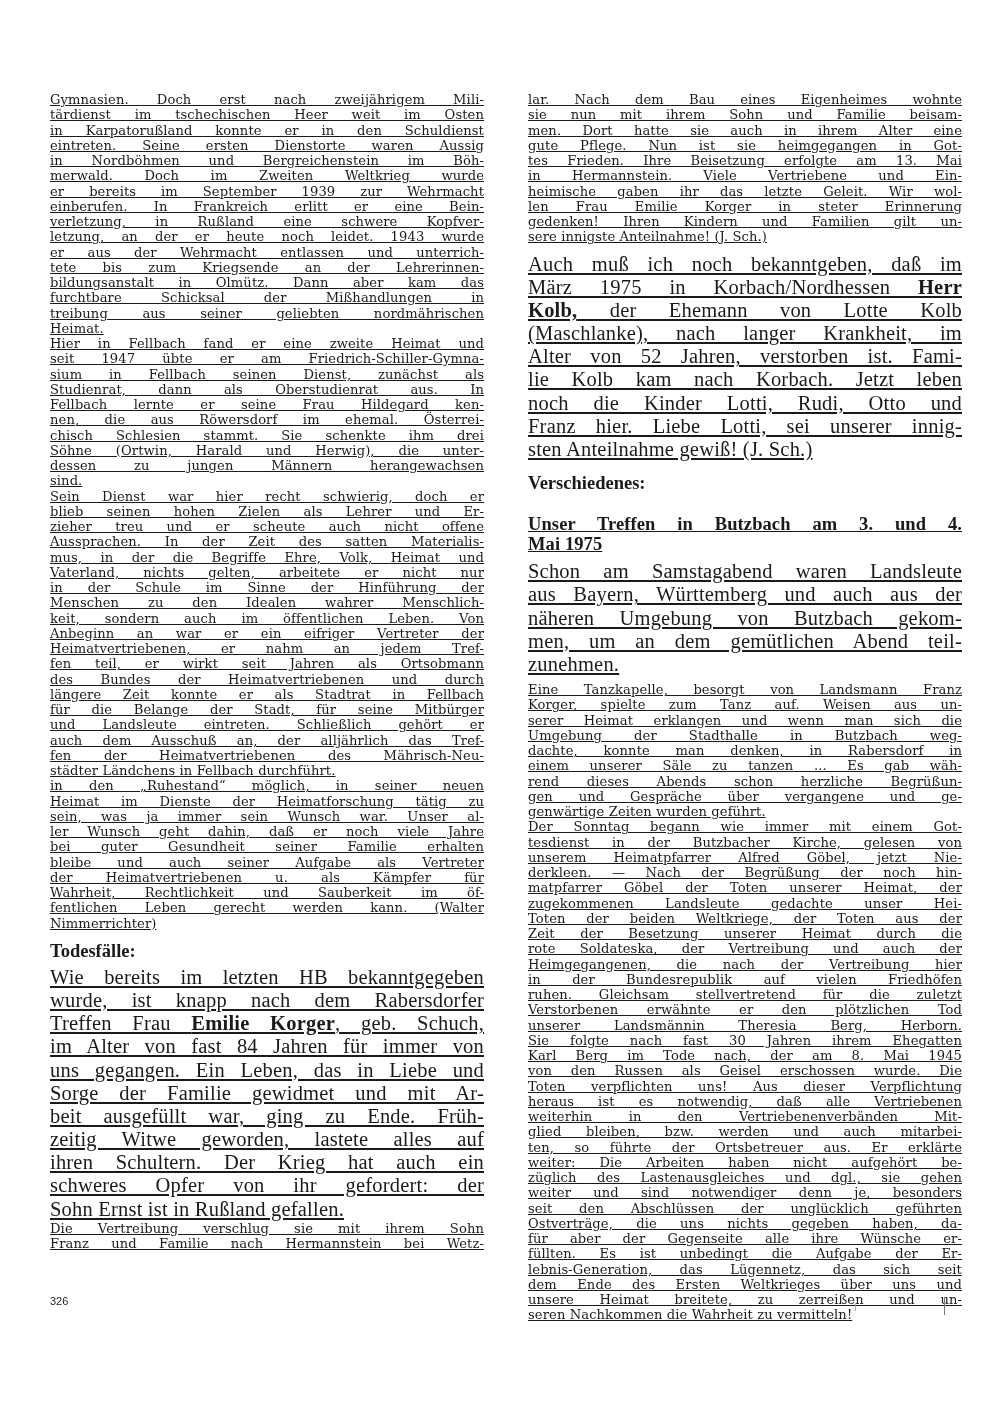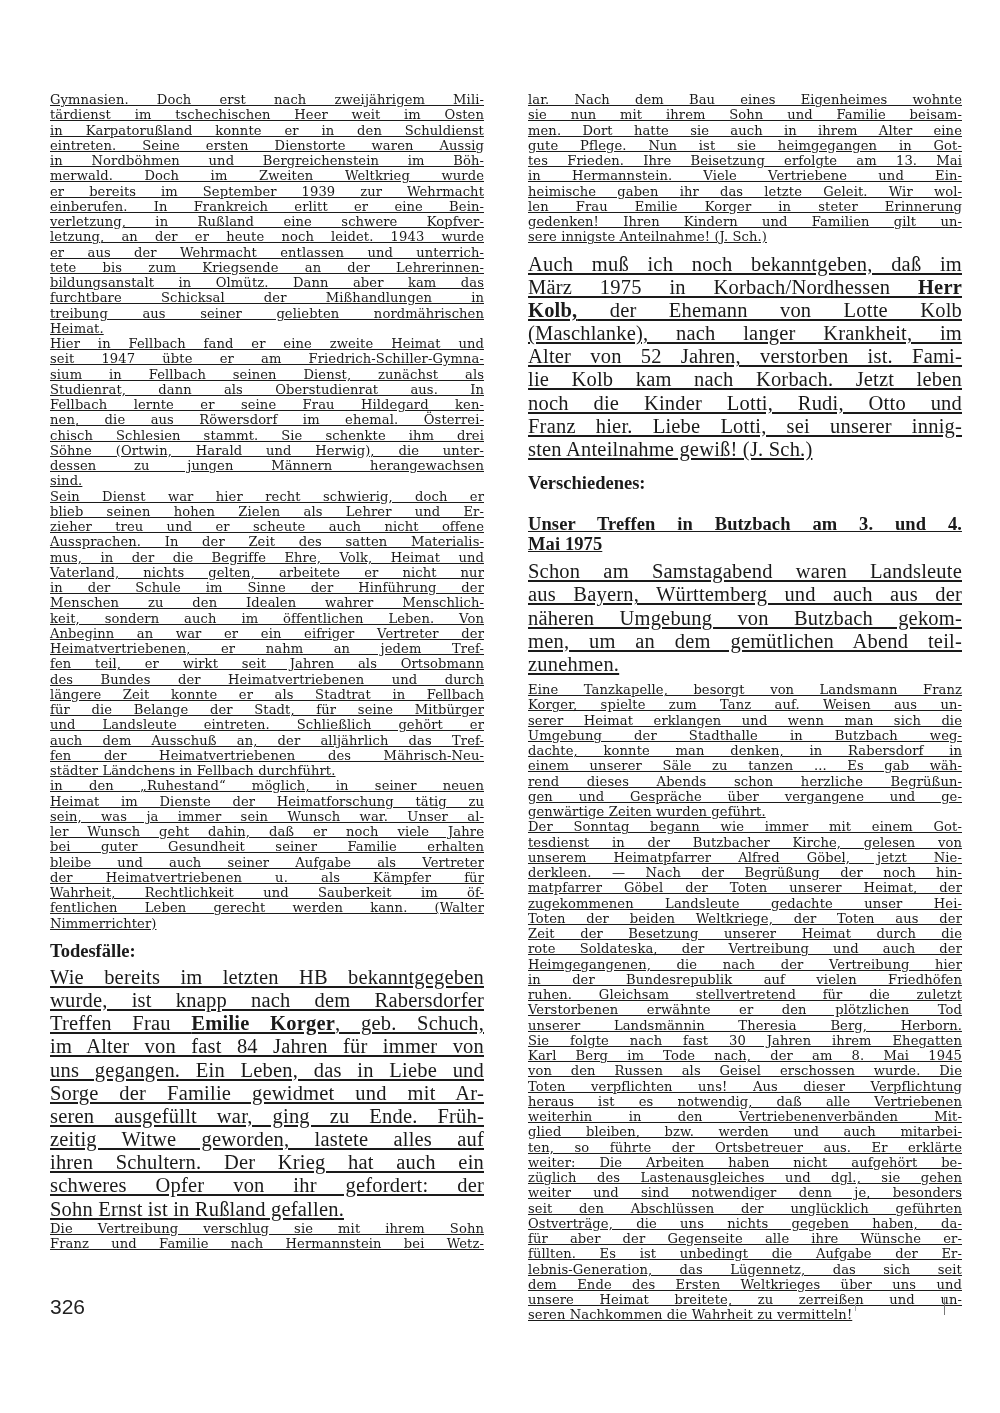--- a/index.html
+++ b/index.html
@@ -13,21 +13,21 @@
   .small p, .small .ln {
     font-size: 13.1px; line-height: 15.25px; margin: 0;
   }
   .ln { display: block; text-align: justify; text-align-last: justify; white-space: nowrap; overflow: visible; height: 15.25px; letter-spacing: 0.1px; }
   .ln.last { text-align-last: left; }
   .big .ln { font-family: "Liberation Serif", "DejaVu Serif", serif; font-size: 20.5px; line-height: 23.2px; height: 23.2px; letter-spacing: 0.2px; }
   .head { font-family: "Liberation Serif", "DejaVu Serif", serif; font-weight: bold; font-size: 18.5px; display: block; }
   .sub .ln { font-family: "Liberation Serif", "DejaVu Serif", serif; font-weight: bold; font-size: 18.5px; line-height: 20px; height: 20px; }
   .block { margin: 0; text-decoration: underline; }
   b { font-weight: bold; }
-  .pagenum { position: absolute; left: 50px; top: 1295px; font-family: "Liberation Sans", "DejaVu Sans", sans-serif; font-size: 21px; color: #222; }
+  .pagenum { position: absolute; left: 50px; top: 1295px; font-family: "Liberation Sans", "DejaVu Sans", sans-serif; font-size: 11px; color: #222; }
   .mark { position: absolute; width: 1px; background: #777; }
 </style>
 </head>
 <body>
 
 <div class="col small" id="left">
   <div id="bio" class="block">
       <span class="ln">Gymnasien. Doch erst nach zweijährigem Mili-</span>
       <span class="ln">tärdienst im tschechischen Heer weit im Osten</span>
       <span class="ln">in Karpatorußland konnte er in den Schuldienst</span>
@@ -85,21 +85,21 @@
       <span class="ln last">Nimmerrichter)</span>
     </div>
   <div class="head" style="margin-top:10px; margin-bottom:4px;">Todesfälle:</div>
   <div id="deaths-large" class="block big">
       <span class="ln">Wie bereits im letzten HB bekanntgegeben</span>
       <span class="ln">wurde, ist knapp nach dem Rabersdorfer</span>
       <span class="ln">Treffen Frau <b>Emilie Korger</b>, geb. Schuch,</span>
       <span class="ln">im Alter von fast 84 Jahren für immer von</span>
       <span class="ln">uns gegangen. Ein Leben, das in Liebe und</span>
       <span class="ln">Sorge der Familie gewidmet und mit Ar-</span>
-      <span class="ln">seren ausgefüllt war, ging zu Ende. Früh-</span>
+      <span class="ln">beit ausgefüllt war, ging zu Ende. Früh-</span>
       <span class="ln">zeitig Witwe geworden, lastete alles auf</span>
       <span class="ln">ihren Schultern. Der Krieg hat auch ein</span>
       <span class="ln">schweres Opfer von ihr gefordert: der</span>
       <span class="ln last">Sohn Ernst ist in Rußland gefallen.</span>
     </div>
   <div id="deaths-small" class="block">
       <span class="ln">Die Vertreibung verschlug sie mit ihrem Sohn</span>
       <span class="ln">Franz und Familie nach Hermannstein bei Wetz-</span>
     </div>
 </div>

